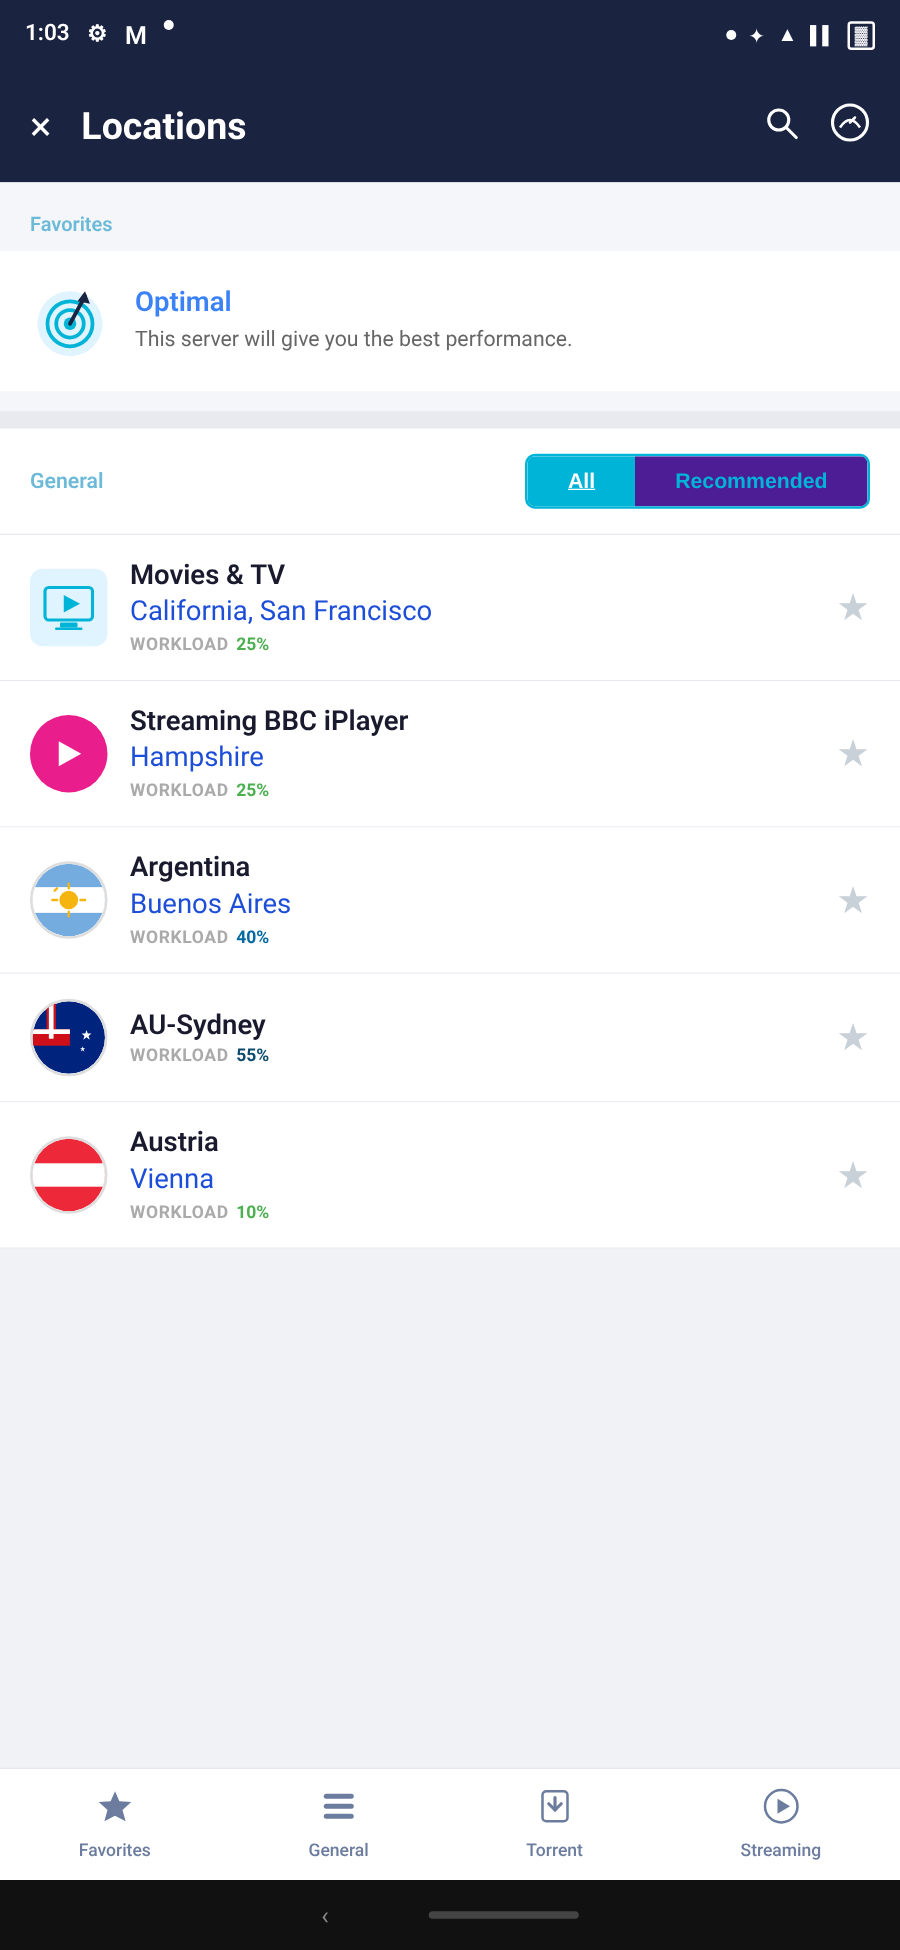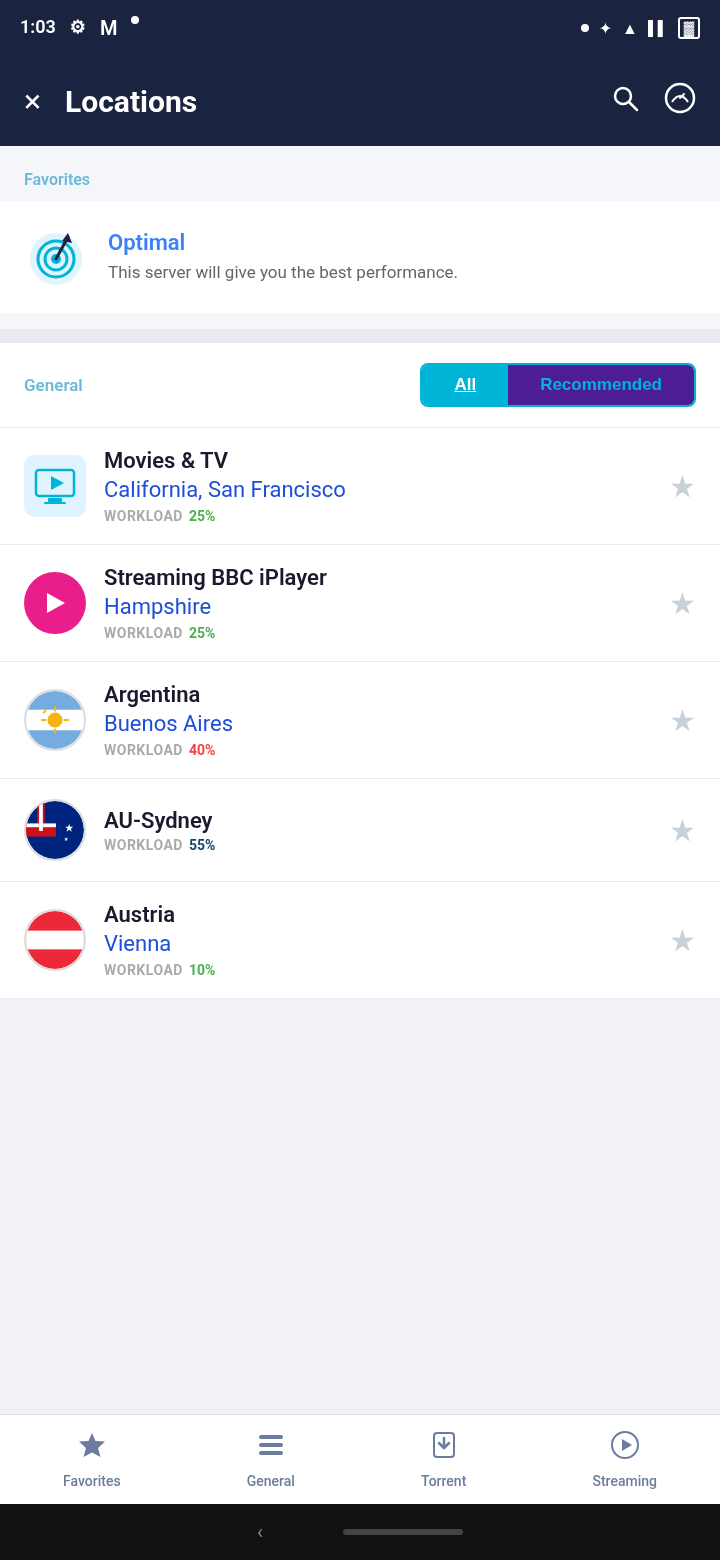--- a/index.html
+++ b/index.html
@@ -184,21 +184,21 @@
       align-items: center;
       gap: 6px;
       font-size: 14px;
       font-weight: 700;
     }
     .workload-label {
       color: #aaa;
       letter-spacing: 0.5px;
     }
     .workload-value-green { color: #4caf50; }
-    .workload-value-yellow { color: #ef4444; }
+    .workload-value-yellow { color: #0369a1; }
     .workload-value-orange { color: #0c4a6e; }
 
     .star-icon {
       font-size: 30px;
       color: #c8d0d8;
       cursor: pointer;
       flex-shrink: 0;
     }
 
     

